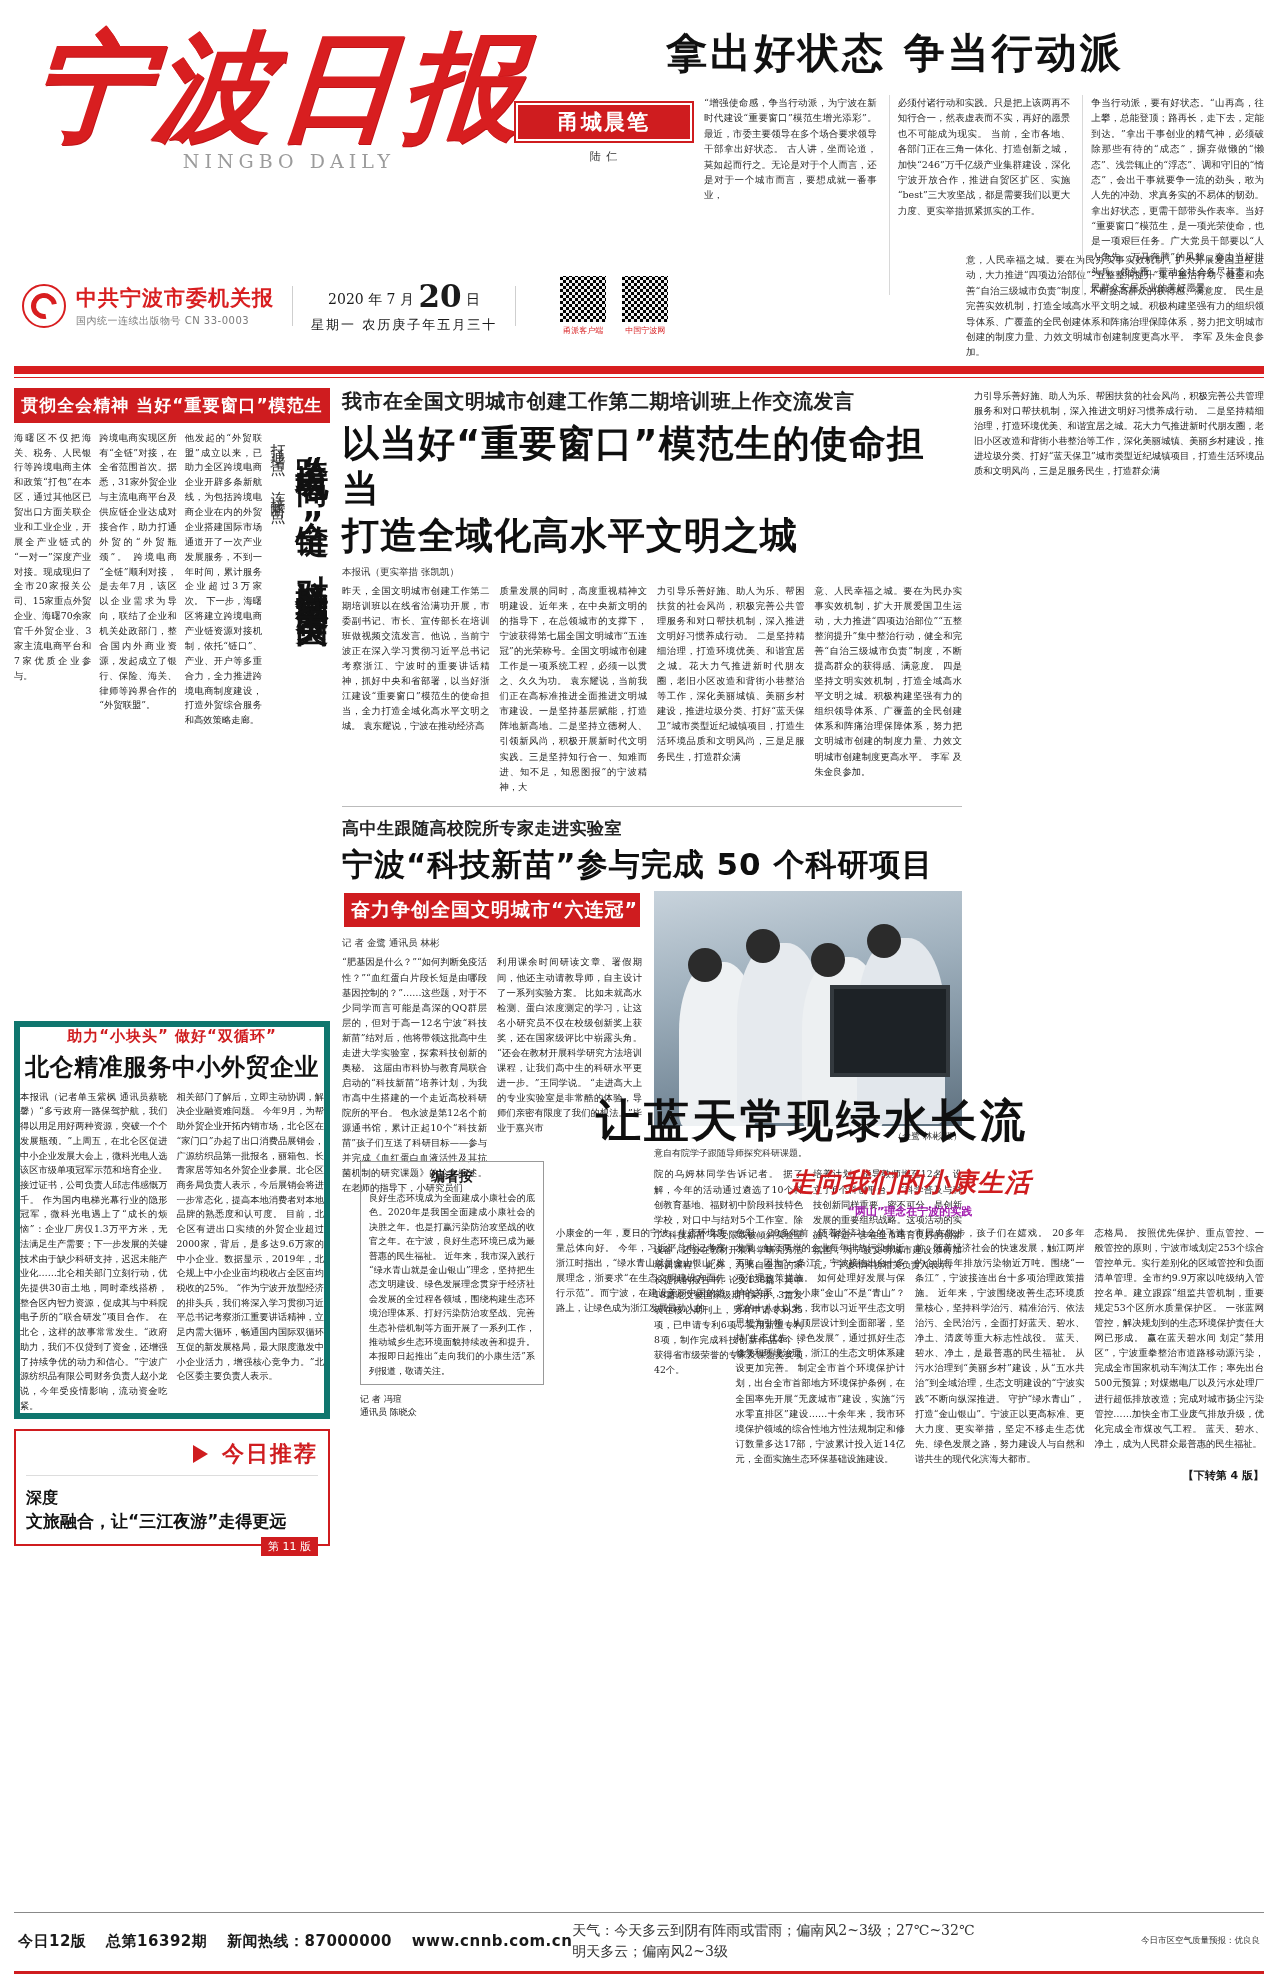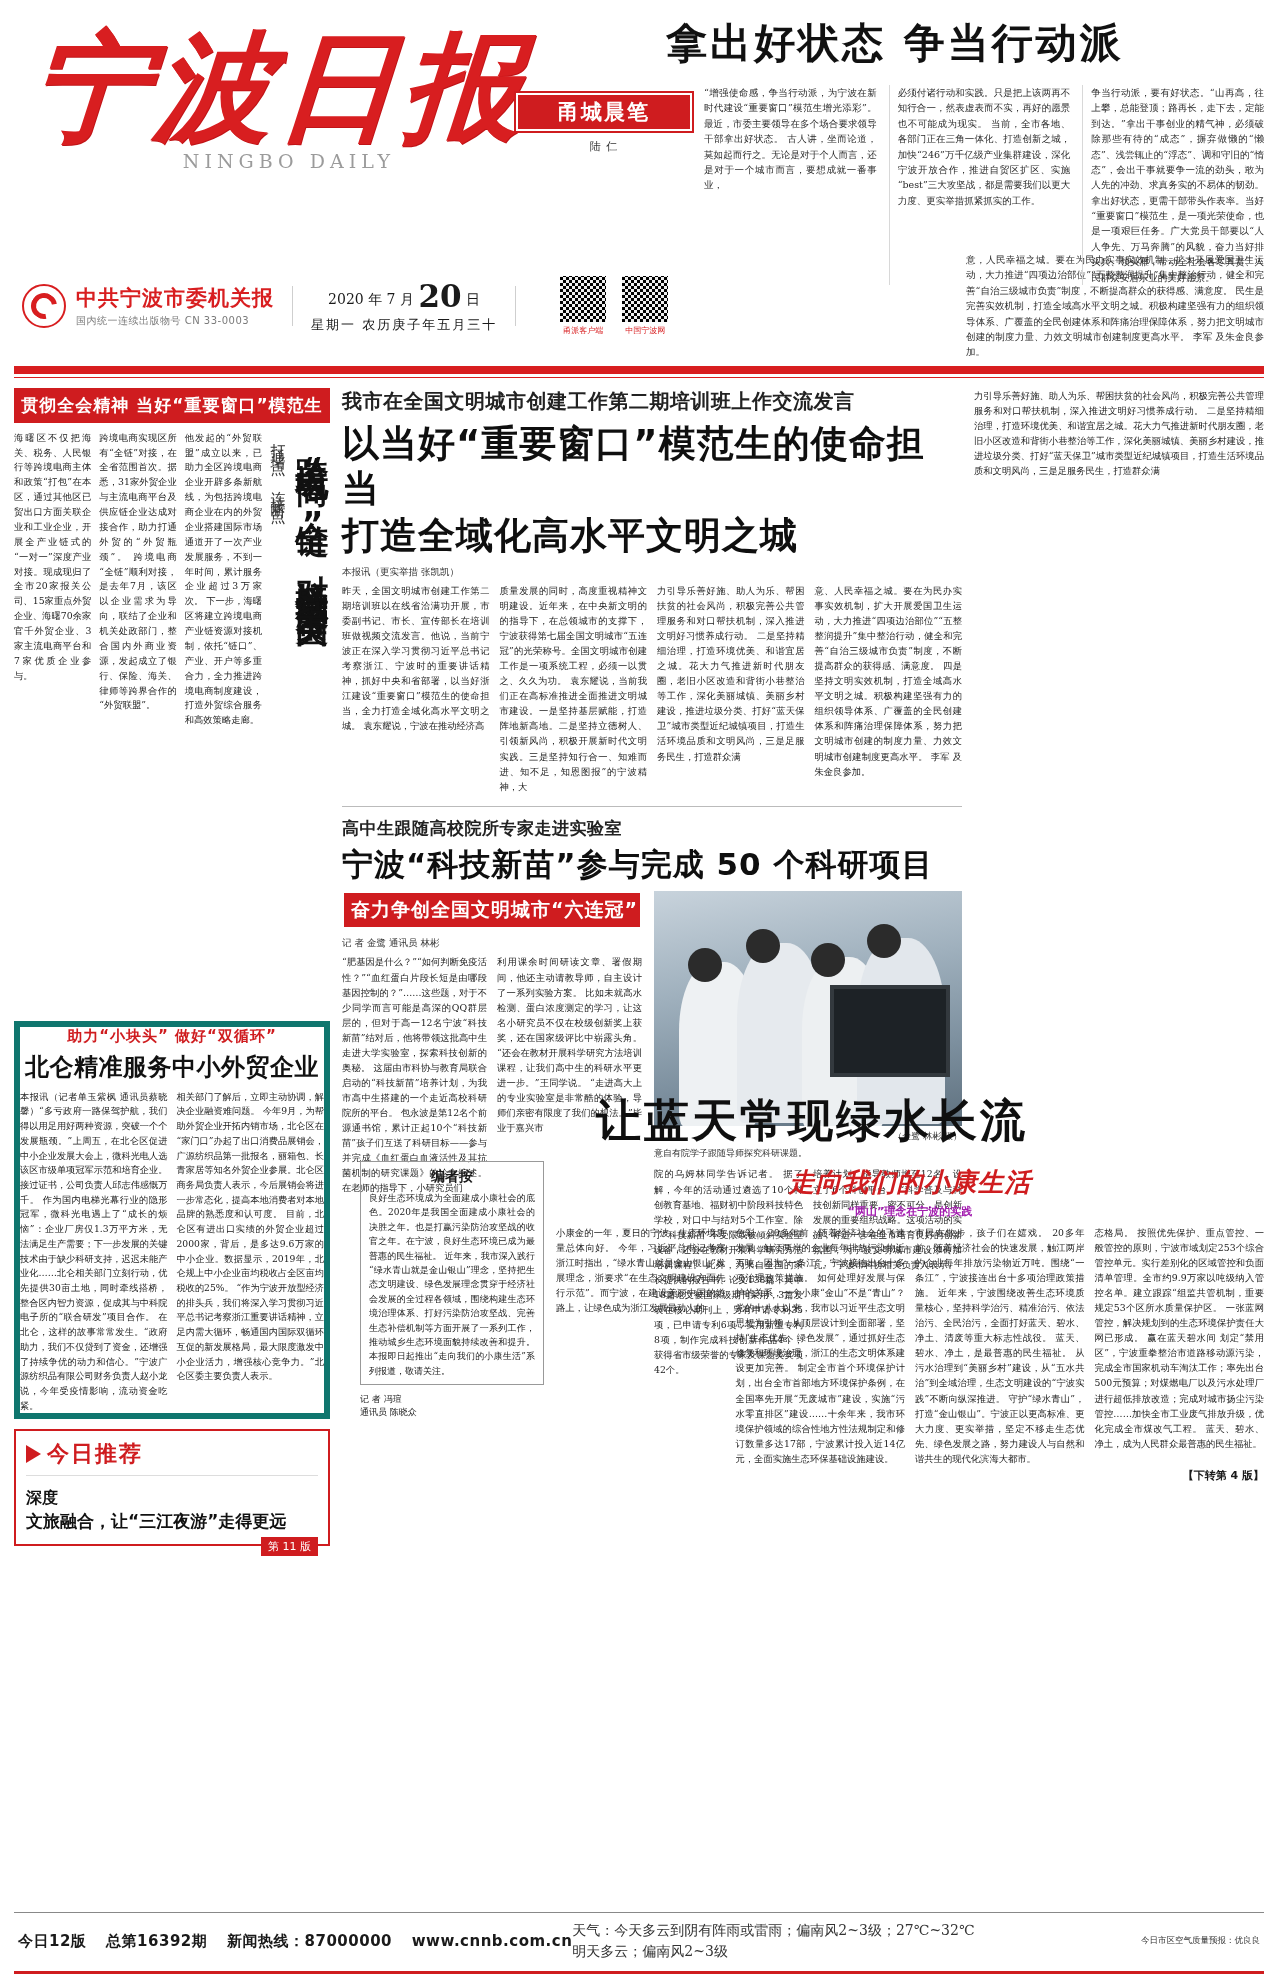--- a/index.html
+++ b/index.html
@@ -28,21 +28,21 @@
     font-style: italic;
     transform: skewX(-4deg);
     white-space: nowrap;
     text-shadow: 1px 1px 0 #c01417;
   }
   .logo-en {
     color: #9b9b9b; font-size: 19px; letter-spacing: 5px;
     font-family:"DejaVu Serif","Liberation Serif",serif;
     text-align:center; width: 430px; margin-top: 4px; padding-left: 120px;
   }
-  .mh-right { flex:1; position:relative; padding-top: 16px; }
+  .mh-right { flex:1; position:relative; padding-top: 26px; }
   .top-headline {
     font-family:"DejaVu Sans","Liberation Sans",sans-serif;
     font-weight:800; font-size:41px; letter-spacing:3px; color:#111;
     text-align:center; padding-left:12px;
   }
   .toprow { display:flex; margin-top:14px; gap:10px; }
   .op-seal-wrap { width:180px; padding-top:6px; }
   .op-seal {
     background:#cf1c1f; color:#fff; text-align:center;
     border:2px solid #cf1c1f; padding:5px 4px; position:relative;
@@ -118,21 +118,21 @@
   .boxstory { border:6px solid #0f766e; margin-top:10px; }
   .bs-kick { color:#cf1c1f; font-size:15px; font-weight:700; text-align:center; letter-spacing:1px;}
   .bs-title { font-size:24px; font-weight:800; text-align:center; margin:5px 0 7px;
      letter-spacing:0.5px; color:#111;}
   .bs-cols { display:flex; gap:9px; font-size:9.2px; line-height:1.6;
      font-family:"DejaVu Serif","Liberation Serif",serif; text-align:justify;}
   .bs-cols .c{flex:1}
 
   
   .recbox { border:2px solid #cf1c1f; margin-top:10px; padding:8px 10px 10px; position:relative;}
-  .rec-head { display:flex; align-items:center; justify-content:flex-start; gap:6px; margin-bottom:6px;}
+  .rec-head { display:flex; align-items:center; justify-content:flex-end; gap:14px; margin-bottom:6px;}
   .play { width:0;height:0;border-left:15px solid #cf1c1f;border-top:9px solid transparent;
      border-bottom:9px solid transparent;}
   .rec-h-txt{ color:#cf1c1f; font-size:22px; font-weight:800; letter-spacing:2px;}
   .rec-item { margin-top:4px; }
   .rec-line { font-size:17px; font-weight:700; line-height:1.45; color:#111;}
   .rec-pg { float:right; background:#cf1c1f; color:#fff; font-size:11px;
      padding:2px 7px; margin-top:3px;}
   .rec-tag { font-size:16px; font-weight:800; color:#111; margin-top:12px;}
   .rec-div { clear:both; height:1px; background:#ddd; margin:6px 0;}
 

